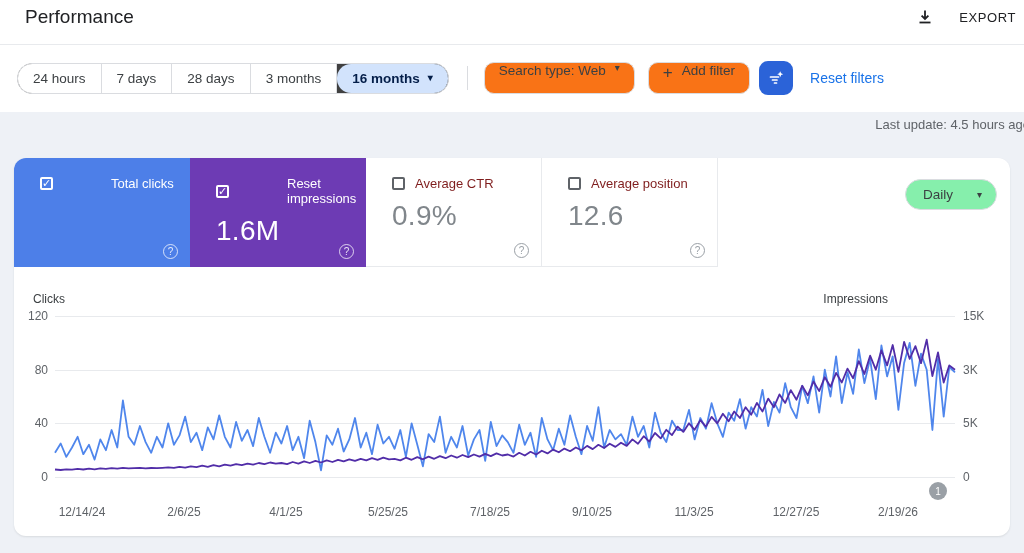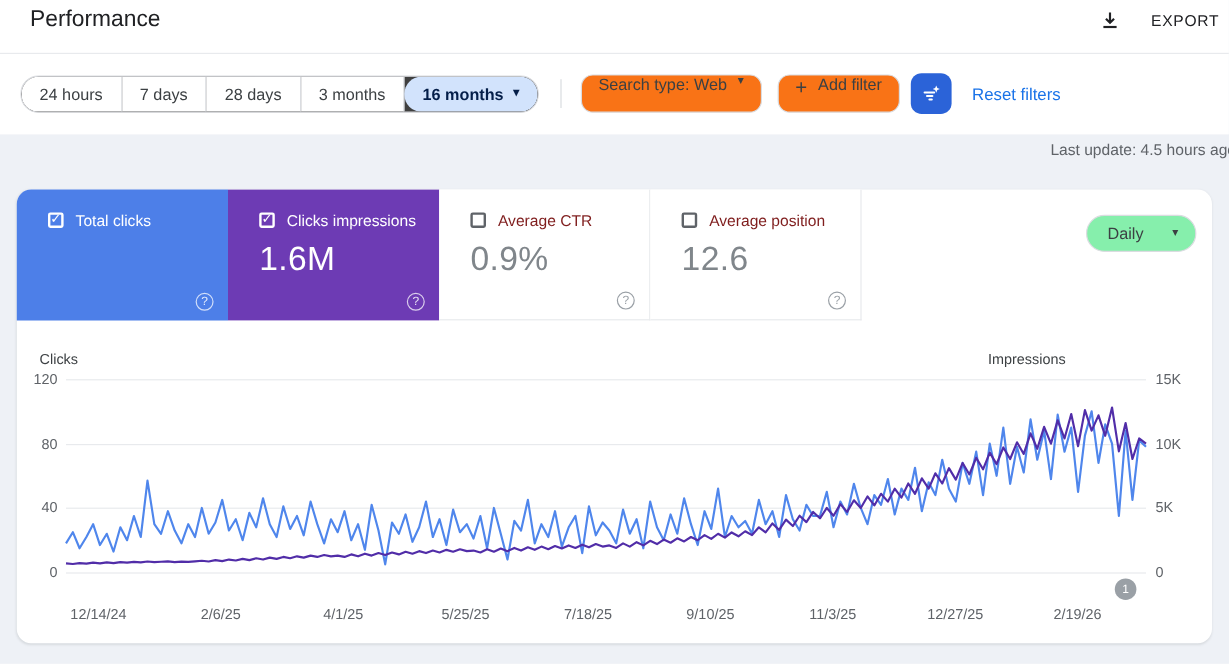--- a/index.html
+++ b/index.html
@@ -33,21 +33,21 @@
 
   .last-update { position:absolute; top:117px; right:-6px; font-size:13px; color:#5f6368; }
 
   
   .card { position:absolute; top:158px; left:14px; width:996px; height:378px; background:#ffffff;
     border-radius:12px; box-shadow:0 1px 2px rgba(60,64,67,.12); }
 
   
   .tiles { position:absolute; top:0; left:0; display:flex; height:109px; }
   .tile { width:176px; height:109px; position:relative; padding:18px 0 0 26px; cursor:pointer; }
-  .tile.colored .tile-label { color:#ffffff; }
+  .tile.colored .tile-label { color:#ffffff;margin-left:48px; }
   .tile.colored .tile-value { color:#ffffff; }
   .tile.plain { background:#fff; border-bottom:1px solid #e8eaed; border-right:1px solid #e8eaed; }
   .tile-head { display:flex; align-items:center; gap:10px; }
   .tile-label { font-size:13px; color:#7f1d1d; }
   .tile-value { font-size:28px; color:#80868b; margin-top:9px; letter-spacing:.3px; }
   .cbx { width:13px; height:13px; border:2px solid #fff; border-radius:2px; display:flex;
     align-items:center; justify-content:center; font-size:11px; color:#fff; line-height:1; flex:0 0 auto; }
   .cbx.empty { border-color:#5f6368; color:transparent; }
   .help { position:absolute; right:12px; bottom:8px; width:15px; height:15px; border-radius:50%;
     font-size:10px; display:flex; align-items:center; justify-content:center; }
@@ -139,21 +139,21 @@
     <div class="tile colored c0" style="background: rgb(77, 127, 232);">
       <div class="tile-head">
         <span class="cbx">✓</span>
         <span class="tile-label">Total clicks</span>
       </div>
       <span class="help light">?</span>
     </div>
     <div class="tile colored" style="background: rgb(109, 59, 180);">
       <div class="tile-head">
         <span class="cbx">✓</span>
-        <span class="tile-label">Clicks impressions</span>
+        <span class="tile-label">Reset impressions</span>
       </div>
       <div class="tile-value">1.6M</div>
       <span class="help light">?</span>
     </div>
     <div class="tile plain">
       <div class="tile-head">
         <span class="cbx empty">✓</span>
         <span class="tile-label">Average CTR</span>
       </div>
       <div class="tile-value">0.9%</div>
@@ -176,21 +176,21 @@
 
   <div class="chart-area">
     <div class="axis-title left">Clicks</div>
     <div class="axis-title right">Impressions</div>
     <div id="grid-ticks">
         <div class="gridline" style="top: 49px;"></div>
         <span class="ytick l" style="top: 42px;">120</span>
         <span class="ytick r" style="top: 42px;">15K</span>
         <div class="gridline" style="top: 102.667px;"></div>
         <span class="ytick l" style="top: 95.6667px;">80</span>
-        <span class="ytick r" style="top: 95.6667px;">10K</span>
+        <span class="ytick r" style="top: 95.6667px;">3K</span>
         <div class="gridline" style="top: 156.333px;"></div>
         <span class="ytick l" style="top: 149.333px;">40</span>
         <span class="ytick r" style="top: 149.333px;">5K</span>
         <div class="gridline" style="top: 210px;"></div>
         <span class="ytick l" style="top: 203px;">0</span>
         <span class="ytick r" style="top: 203px;">0</span>
       </div>
     <svg class="plot-svg" id="plot" viewBox="0 0 900 161" preserveAspectRatio="none">
         <polyline points="0.0,136.8 5.7,127.5 11.3,140.9 17.0,131.5 22.6,120.8 28.3,138.2 34.0,128.8 39.6,143.6 45.3,123.4 50.9,134.2 56.6,114.0 62.3,131.5 67.9,84.5 73.6,120.8 79.2,128.8 84.9,110.0 90.6,126.1 96.2,136.8 101.9,120.8 107.5,131.5 113.2,107.3 118.9,128.8 124.5,119.4 130.2,100.6 135.8,126.1 141.5,116.7 147.2,134.2 152.8,111.4 158.5,123.4 164.2,99.3 169.8,120.8 175.5,131.5 181.1,106.0 186.8,124.8 192.5,114.0 198.1,130.1 203.8,102.0 209.4,120.8 215.1,136.8 220.8,116.7 226.4,127.5 232.1,110.0 237.7,134.2 243.4,120.8 249.1,142.2 254.7,104.7 260.4,126.1 266.0,154.3 271.7,119.4 277.4,128.8 283.0,112.7 288.7,135.5 294.3,123.4 300.0,102.0 305.7,131.5 311.3,116.7 317.0,138.2 322.6,108.7 328.3,127.5 334.0,120.8 339.6,132.8 345.3,114.0 350.9,140.9 356.6,107.3 362.3,128.8 367.9,150.3 373.6,118.1 379.2,126.1 384.9,100.6 390.6,136.8 396.2,120.8 401.9,131.5 407.5,110.0 413.2,139.5 418.9,123.4 424.5,114.0 430.2,144.9 435.8,106.0 441.5,130.1 447.2,119.4 452.8,126.1 458.5,136.8 464.2,108.7 469.8,128.8 475.5,116.7 481.1,140.9 486.8,102.0 492.5,123.4 498.1,134.2 503.8,112.7 509.4,128.8 515.1,99.3 520.8,120.8 526.4,138.2 532.1,110.0 537.7,124.8 543.4,91.2 549.1,131.5 554.7,114.0 560.4,123.4 566.0,118.1 571.7,128.8 577.4,100.6 583.0,120.8 588.7,110.0 594.3,131.5 600.0,96.6 605.7,116.7 611.3,126.1 617.0,104.7 622.6,114.0 628.3,114.0 634.0,93.9 639.6,123.4 645.3,102.0 650.9,112.7 656.6,87.2 662.3,107.3 667.9,120.8 673.6,96.6 679.2,104.7 684.9,83.2 690.6,112.7 696.2,91.2 701.9,100.6 707.5,73.8 713.2,110.0 718.9,85.9 724.5,96.6 730.2,67.1 735.8,91.2 741.5,102.0 747.2,69.8 752.8,87.2 758.5,60.4 764.2,96.6 769.8,53.7 775.5,80.5 781.1,40.3 786.8,87.2 792.5,56.3 798.1,77.8 803.8,33.5 809.4,67.1 815.1,42.9 820.8,83.2 826.4,29.5 832.1,60.4 837.7,40.3 843.4,93.9 849.1,47.0 854.7,26.8 860.4,69.8 866.0,37.6 871.7,53.7 877.4,114.0 883.0,42.9 888.7,100.6 894.3,51.0 900.0,56.3" fill="none" stroke="#4f86ec" stroke-width="1.8" stroke-linejoin="round"></polyline>
         <polyline points="0.0,153.5 5.7,154.0 11.3,153.3 17.0,153.7 22.6,152.9 28.3,153.5 34.0,152.6 39.6,153.3 45.3,152.4 50.9,152.9 56.6,152.2 62.3,152.6 67.9,151.9 73.6,152.4 79.2,152.1 84.9,151.8 90.6,152.4 96.2,152.0 101.9,152.2 107.5,151.8 113.2,151.3 118.9,151.9 124.5,150.8 130.2,151.6 135.8,150.3 141.5,151.1 147.2,149.7 152.8,150.8 158.5,149.2 164.2,150.3 169.8,148.7 175.5,149.7 181.1,148.1 186.8,149.2 192.5,147.6 198.1,148.7 203.8,147.0 209.4,148.1 215.1,146.5 220.8,147.6 226.4,147.0 232.1,148.1 237.7,146.0 243.4,147.6 249.1,145.4 254.7,147.0 260.4,144.9 266.0,146.5 271.7,144.4 277.4,146.0 283.0,143.8 288.7,145.4 294.3,143.3 300.0,144.9 305.7,142.8 311.3,144.4 317.0,142.2 322.6,143.8 328.3,141.7 334.0,143.3 339.6,142.8 345.3,144.4 350.9,141.7 356.6,143.8 362.3,141.1 367.9,143.3 373.6,140.6 379.2,142.8 384.9,140.1 390.6,142.2 396.2,139.5 401.9,141.7 407.5,139.0 413.2,141.1 418.9,138.5 424.5,140.6 430.2,137.9 435.8,140.1 441.5,137.4 447.2,139.5 452.8,138.5 458.5,140.6 464.2,136.8 469.8,139.5 475.5,135.8 481.1,138.5 486.8,134.7 492.5,137.4 498.1,133.6 503.8,136.3 509.4,132.6 515.1,135.2 520.8,131.5 526.4,134.2 532.1,129.9 537.7,133.1 543.4,128.8 549.1,132.0 554.7,127.7 560.4,130.9 566.0,126.7 571.7,129.9 577.4,123.4 583.0,127.7 588.7,120.2 594.3,125.6 600.0,117.0 605.7,122.4 611.3,113.8 617.0,119.1 622.6,110.6 628.3,115.9 634.0,107.3 639.6,113.8 645.3,104.1 650.9,110.6 656.6,100.9 662.3,107.3 667.9,97.7 673.6,105.2 679.2,95.5 684.9,102.0 690.6,91.2 696.2,98.7 701.9,86.9 707.5,95.5 713.2,82.6 718.9,91.2 724.5,78.4 730.2,86.9 735.8,74.1 741.5,83.7 747.2,69.8 752.8,79.4 758.5,65.5 764.2,75.1 769.8,61.2 775.5,70.8 781.1,56.9 786.8,66.5 792.5,52.6 798.1,62.3 803.8,45.1 809.4,58.0 815.1,39.7 820.8,53.7 826.4,34.3 832.1,49.4 837.7,29.0 843.4,55.8 849.1,25.8 854.7,42.9 860.4,30.1 866.0,47.2 871.7,23.6 877.4,60.1 883.0,36.5 888.7,66.5 894.3,49.4 900.0,53.7" fill="none" stroke="#512da8" stroke-width="1.8" stroke-linejoin="round"></polyline>

